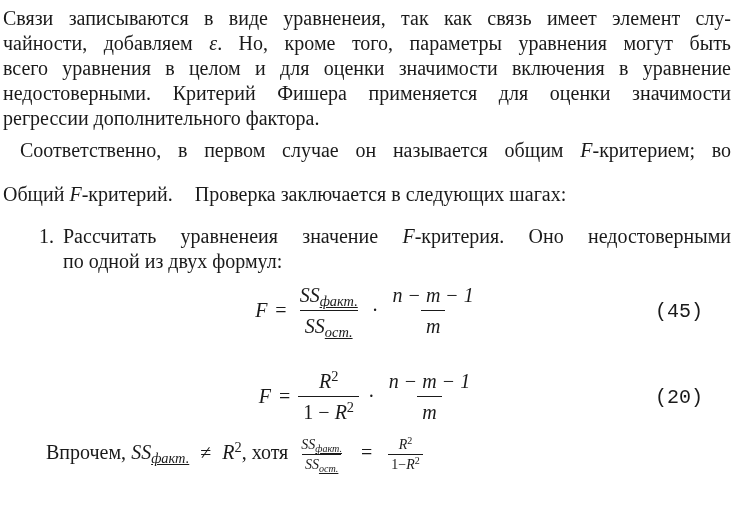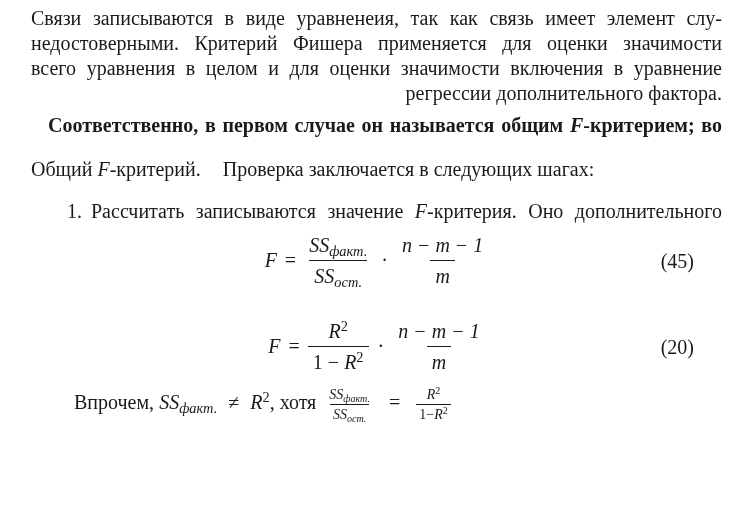--- a/index.html
+++ b/index.html
@@ -6,72 +6,76 @@
   body {
     width: 737px;
     height: 525px;
     background: #ffffff;
     color: #1a1a1a;
     font-family: "Liberation Serif", serif;
     font-size: 20px;
     line-height: 25px;
     overflow: hidden;
   }
-  .page { padding: 6px 15px 0 3px; margin-left: 28px; }
+  .page { padding: 6px 6px 0 3px; }
 
   
   .jline { text-align: justify; text-align-last: justify; }
-  .lline { text-align: right; }
+  .lline { text-align: left; }
 
   .mi { font-style: italic; }               
-  sub { font-size: 0.72em; vertical-align: -0.30em; line-height: 0; }
+  sub { font-size: 0.72em; vertical-align: -0.30em; line-height: 0; text-decoration: underline; }
   sup { font-size: 0.72em; vertical-align: 0.50em;  line-height: 0; }
 
   .para2 { margin-top: 7px; }
-  .p2-first { text-indent: 17px; font-weight: bold; }
+  .p2-first { text-indent: 17px; }
 
   .heading-line { margin-top: 19px; }
   .bold { font-weight: normal; }
   .lead-text { margin-left: 17px; text-align: center; }
 
   .list-item { margin-top: 17px; position: relative; padding-left: 60px; }
   .list-marker { position: absolute; left: 36px; top: 0; }
 
   .equation { position: relative; text-align: center; }
   .eq45 { margin-top: 9px; }
   .eq46 { margin-top: 31px; }
   .eq-body { display: inline-flex; align-items: center; }
   .mo { margin: 0 8px; font-style: normal; }
   .cdot { margin: 0 9px; }
   .frac { display: inline-flex; flex-direction: column; align-items: center; }
   .frac .num { display: block; line-height: 24px; padding: 0 5px 3px; }
   .frac .den { display: block; line-height: 24px; border-top: 1.5px solid #1a1a1a; padding: 3px 5px 0; }
-  .eq-number { position: absolute; right: 28px; top: 50%; transform: translateY(-50%); font-style: normal; }
+  .eq-number { position: absolute; right: 28px; top: 50%; transform: translateY(-50%); font-style: normal; font-family: Liberation Mono, monospace; }
 
   .closing { margin-top: 12px; margin-left: 43px; }
   .rel { margin: 0 6px; font-style: normal; }
   .sfrac { display: inline-flex; flex-direction: column; align-items: center; vertical-align: middle;
            font-size: 14px; margin: 0 5px; }
   .sfrac .num { display: block; line-height: 17px; padding: 0 3px 1px; }
   .sfrac .den { display: block; line-height: 17px; border-top: 1px solid #1a1a1a; padding: 1px 3px 0; }
 </style>
 </head>
 <body>
 
 <div class="page">
 
   <div>
     <div class="jline">
       <span>Связи записываются в виде уравненеия, так как связь имеет элемент слу-</span>
     </div>
     <div class="jline">
-      <span>недостоверными. Критерий Фишера применяется для оценки значимости</span>
+      <span>чайности, добавляем</span>
+      <span class="mi">ε</span><span>. Но, кроме того, параметры уравнения могут быть</span>
     </div>
     <div class="jline">
       <span>всего уравнения в целом и для оценки значимости включения в уравнение</span>
+    </div>
+    <div class="jline">
+      <span>недостоверными. Критерий Фишера применяется для оценки значимости</span>
     </div>
     <div class="lline">
       <span>регрессии дополнительного фактора.</span>
     </div>
   </div>
 
   <div class="para2">
     <div class="jline p2-first">
       <span>Соответственно, в первом случае он называется общим</span>
       <span class="mi">F</span><span>-критерием; во</span>
@@ -80,22 +84,25 @@
 
   <div class="heading-line">
     <span class="bold"><span>Общий</span>
       <span class="mi">F</span><span>-критерий.</span></span>
     <span class="lead-text">Проверка заключается в следующих шагах:</span>
   </div>
 
   <div class="list-item">
     <span class="list-marker">1.</span>
     <div class="jline">
-      <span>Рассчитать записываются значение</span>
-      <span class="mi">F</span><span>-критерия. Оно дополнительного</span>
+      <span>Рассчитать уравненеия значение</span>
+      <span class="mi">F</span><span>-критерия. Оно недостоверными</span>
+    </div>
+    <div class="lline">
+      <span>по одной из двух формул:</span>
     </div>
   </div>
 
   <div class="equation eq45">
     <span class="eq-body">
       <span class="mi">F</span>
       <span class="mo">=</span>
       <span class="frac">
         <span class="num"><span class="mi">SS</span><sub class="mi">факт.</sub></span>
         <span class="den"><span class="mi">SS</span><sub class="mi">ост.</sub></span>

